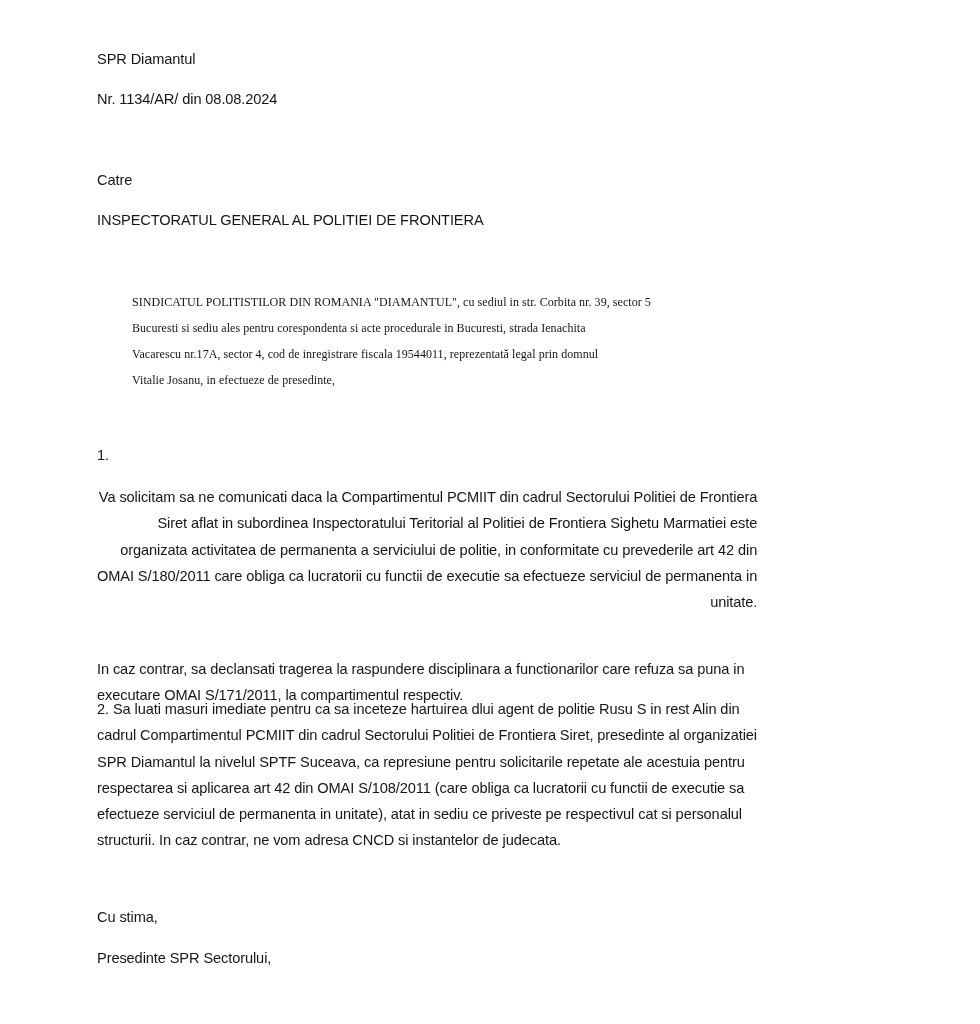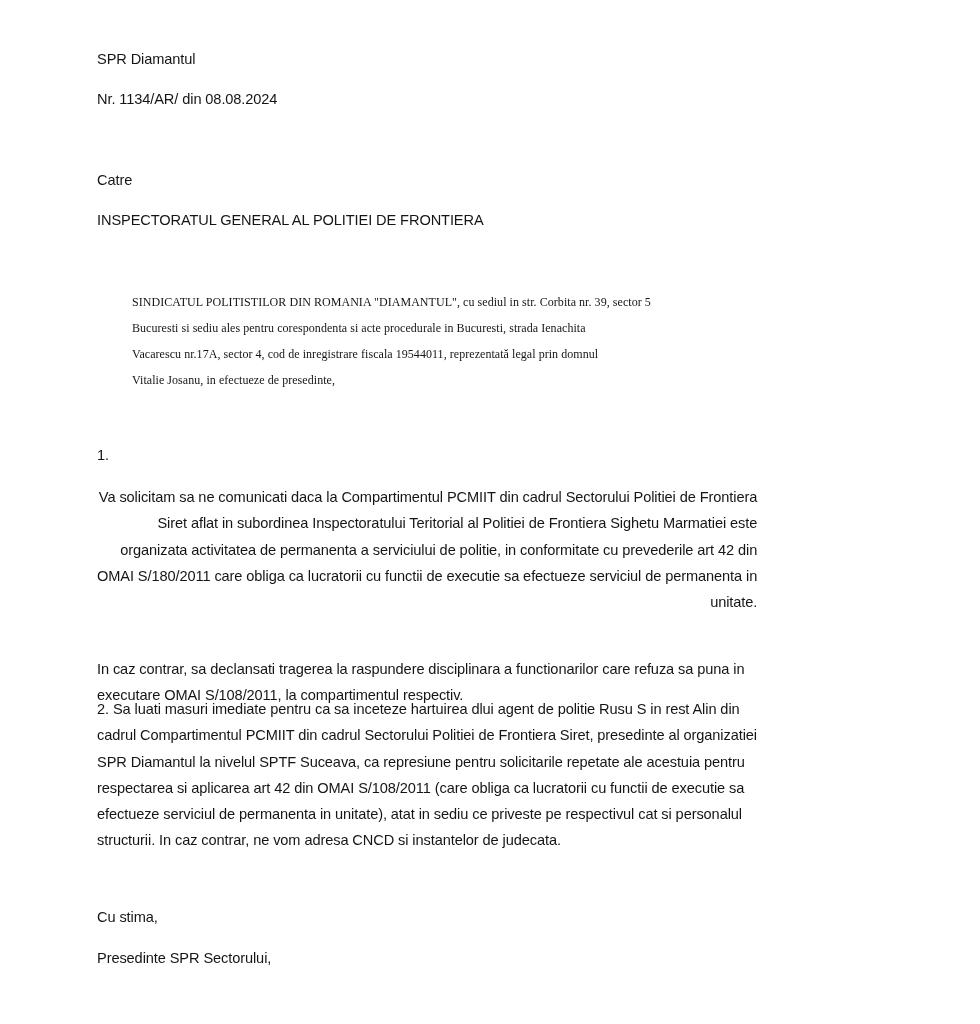--- a/index.html
+++ b/index.html
@@ -72,21 +72,21 @@
   <div class="para sans" style="top:484px; line-height:26.3px;text-align:right;">
     <span class="pl">Va solicitam sa ne comunicati daca la Compartimentul PCMIIT din cadrul Sectorului Politiei de Frontiera</span>
     <span class="pl">Siret aflat in subordinea Inspectoratului Teritorial al Politiei de Frontiera Sighetu Marmatiei este</span>
     <span class="pl">organizata activitatea de permanenta a serviciului de politie, in conformitate cu prevederile art 42 din</span>
     <span class="pl">OMAI S/180/2011 care obliga ca lucratorii cu functii de executie sa efectueze serviciul de permanenta in</span>
     <span class="pl">unitate.</span>
   </div>
 
   <div class="para sans" style="top:656px; line-height:26.3px;">
     <span class="pl">In caz contrar, sa declansati tragerea la raspundere disciplinara a functionarilor care refuza sa puna in</span>
-    <span class="pl">executare OMAI S/108/2011, la compartimentul respectiv.</span>
+    <span class="pl">executare OMAI S/171/2011, la compartimentul respectiv.</span>
   </div>
 
   <div class="para sans" style="top:696px; line-height:26.3px;">
     <span class="pl">2. Sa luati masuri  imediate pentru ca sa inceteze hartuirea dlui agent de politie Rusu S in rest Alin din</span>
     <span class="pl">cadrul  Compartimentul PCMIIT din cadrul Sectorului Politiei de Frontiera Siret, presedinte al organizatiei</span>
     <span class="pl">SPR Diamantul la nivelul SPTF Suceava, ca represiune pentru solicitarile repetate ale acestuia pentru</span>
     <span class="pl">respectarea si aplicarea  art 42 din OMAI S/108/2011 (care obliga ca lucratorii cu functii de executie sa</span>
     <span class="pl">efectueze serviciul de permanenta in unitate), atat in sediu ce priveste pe respectivul cat si personalul</span>
     <span class="pl">structurii. In caz contrar, ne vom adresa CNCD si instantelor de judecata.</span>
   </div>

